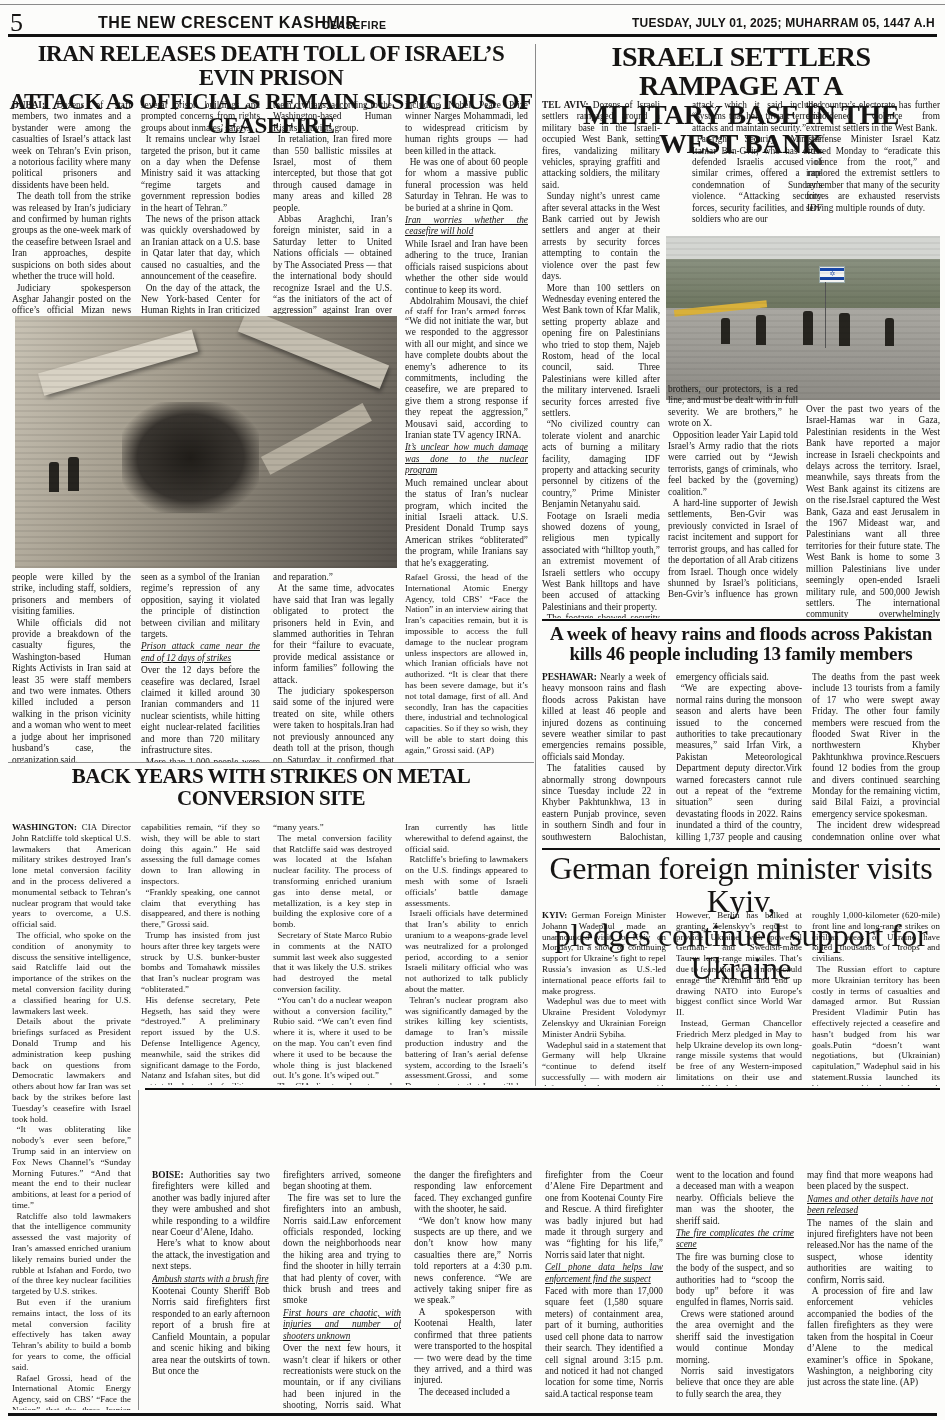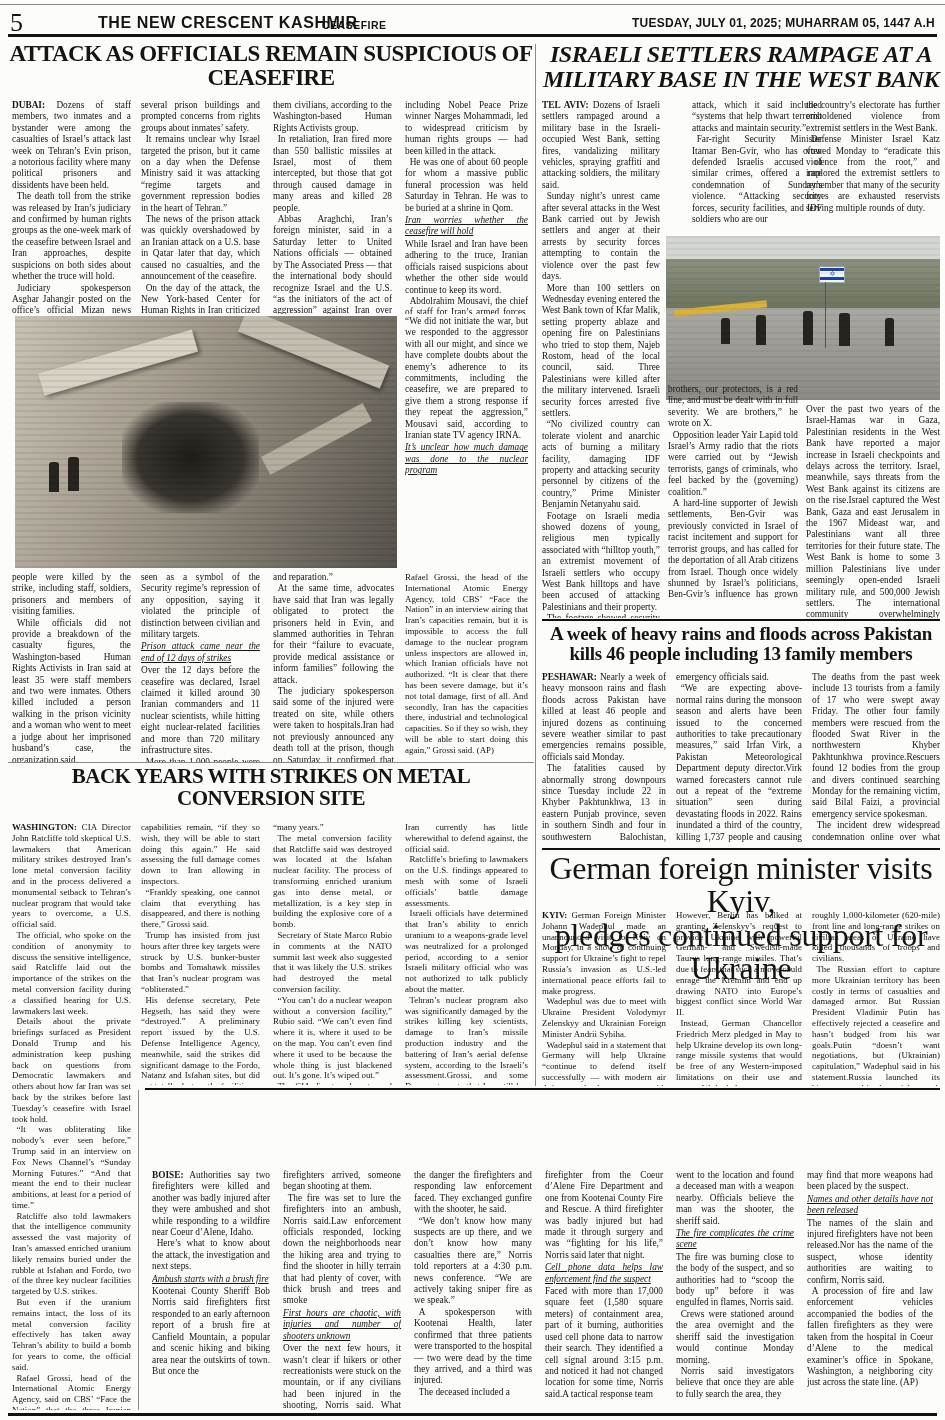--- a/index.html
+++ b/index.html
@@ -31,20 +31,21 @@
 <div class="page">
 
   <div class="hair" style="left:0;top:4px;width:945px;height:1px;"></div>
   <div class="abs pgnum" style="left:10px;top:8px;">5</div>
   <div class="abs masthead" style="left:98px;top:14px;">THE NEW CRESCENT KASHMIR</div>
   <div class="abs city" style="left:322px;top:19px;">CEASEFIRE</div>
   <div class="abs dateline-top" style="right:10px;top:16px;">TUESDAY, JULY 01, 2025; MUHARRAM 05, 1447 A.H</div>
   <div class="rule" style="left:8px;top:34px;width:929px;height:3px;"></div>
 
   <div class="hl" style="left:8px;top:42px;width:526px;font-size:23px;">
+    <div>IRAN RELEASES DEATH TOLL OF ISRAEL’S EVIN PRISON</div>
     <div>ATTACK AS OFFICIALS REMAIN SUSPICIOUS OF CEASEFIRE</div>
   </div>
 
   <div class="col" style="left:12px;top:100px;width:119px;height:214px;">
     <span class="dl">DUBAI:</span>
     <span class="t">Dozens of staff members, two inmates and a bystander were among the casualties of Israel’s attack last week on Tehran’s Evin prison, a notorious facility where many political prisoners and dissidents have been held.
  The death toll from the strike was released by Iran’s judiciary and confirmed by human rights groups as the one-week mark of the ceasefire between Israel and Iran approaches, despite suspicions on both sides about whether the truce will hold.
  Judiciary spokesperson Asghar Jahangir posted on the office’s official Mizan news agency website that at least 71</span>
   </div>
   <div class="col" style="left:141px;top:100px;width:119px;height:214px;">
@@ -72,45 +73,46 @@
     <div class="abs" style="left:58%;top:8%;width:40%;height:10%;background:#c4beb0;transform:rotate(22deg);box-shadow:2px 3px 4px rgba(0,0,0,.4);"></div>
     <div class="abs" style="left:64%;top:45%;width:30%;height:8%;background:#b5ae9f;transform:rotate(-28deg);"></div>
     <div class="sil" style="left:9%;top:58%;width:10px;height:30px;"></div>
     <div class="sil" style="left:14%;top:56%;width:11px;height:34px;"></div>
     <div class="abs" style="inset:0;background:repeating-linear-gradient(0deg,rgba(0,0,0,.07) 0 2px,rgba(255,255,255,0) 2px 6px);"></div>
   </div>
 
   <div class="col" style="left:405px;top:316px;width:123px;height:254px;">
     <span class="t">“We did not initiate the war, but we responded to the aggressor with all our might, and since we have complete doubts about the enemy’s adherence to its commitments, including the ceasefire, we are prepared to give them a strong response if they repeat the aggression,” Mousavi said, according to Iranian state TV agency IRNA.</span>
     <span class="sub">It’s unclear how much damage was done to the nuclear program</span>
+    <span class="t">Much remained unclear about the status of Iran’s nuclear program, which incited the initial Israeli attack. U.S. President Donald Trump says American strikes “obliterated” the program, while Iranians say that he’s exaggerating.</span>
   </div>
 
   <div class="col" style="left:12px;top:572px;width:119px;height:190px;">
     <span class="t">people were killed by the strike, including staff, soldiers, prisoners and members of visiting families.
  While officials did not provide a breakdown of the casualty figures, the Washington-based Human Rights Activists in Iran said at least 35 were staff members and two were inmates. Others killed included a person walking in the prison vicinity and a woman who went to meet a judge about her imprisoned husband’s case, the organization said.
  The June 23 attack, the day before the ceasefire between Israel and Iran took hold, hit</span>
   </div>
   <div class="col" style="left:141px;top:572px;width:119px;height:190px;">
-    <span class="t">seen as a symbol of the Security regime’s repression of any opposition, saying it violated the principle of distinction between civilian and military targets.</span>
+    <span class="t">seen as a symbol of the Iranian regime’s repression of any opposition, saying it violated the principle of distinction between civilian and military targets.</span>
     <span class="sub">Prison attack came near the end of 12 days of strikes</span>
     <span class="t">Over the 12 days before the ceasefire was declared, Israel claimed it killed around 30 Iranian commanders and 11 nuclear scientists, while hitting eight nuclear-related facilities and more than 720 military infrastructure sites.
  More than 1,000 people were killed, including at least 417 of</span>
   </div>
   <div class="col" style="left:273px;top:572px;width:121px;height:190px;">
     <span class="t">and reparation.”
  At the same time, advocates have said that Iran was legally obligated to protect the prisoners held in Evin, and slammed authorities in Tehran for their “failure to evacuate, provide medical assistance or inform families” following the attack.
  The judiciary spokesperson said some of the injured were treated on site, while others were taken to hospitals.Iran had not previously announced any death toll at the prison, though on Saturday, it confirmed that top prosecutor Ali Ghanaatkar — whose prosecution of dissidents,</span>
   </div>
   <div class="col tight" style="left:405px;top:572px;width:123px;height:190px;">
     <span class="t">Rafael Grossi, the head of the International Atomic Energy Agency, told CBS’ “Face the Nation” in an interview airing that Iran’s capacities remain, but it is impossible to access the full damage to the nuclear program unless inspectors are allowed in, which Iranian officials have not authorized. “It is clear that there has been severe damage, but it’s not total damage, first of all. And secondly, Iran has the capacities there, industrial and technological capacities. So if they so wish, they will be able to start doing this again,” Grossi said. (AP)</span>
   </div>
 
   <div class="hair" style="left:535px;top:44px;width:1px;height:1042px;"></div>
 
-  <div class="hl" style="left:542px;top:42px;width:398px;font-size:24px;font-style:italic;">
+  <div class="hl" style="left:542px;top:42px;width:398px;font-size:28px;">
     <div>ISRAELI SETTLERS RAMPAGE AT A</div>
     <div>MILITARY BASE IN THE WEST BANK</div>
   </div>
 
   <div class="col" style="left:542px;top:100px;width:118px;height:518px;">
     <span class="dl">TEL AVIV:</span>
     <span class="t">Dozens of Israeli settlers rampaged around a military base in the Israeli-occupied West Bank, setting fires, vandalizing military vehicles, spraying graffiti and attacking soldiers, the military said.
  Sunday night’s unrest came after several attacks in the West Bank carried out by Jewish settlers and anger at their arrests by security forces attempting to contain the violence over the past few days.
  More than 100 settlers on Wednesday evening entered the West Bank town of Kfar Malik, setting property ablaze and opening fire on Palestinians who tried to stop them, Najeb Rostom, head of the local council, said. Three Palestinians were killed after the military intervened. Israeli security forces arrested five settlers.
  “No civilized country can tolerate violent and anarchic acts of burning a military facility, damaging IDF property and attacking security personnel by citizens of the country,” Prime Minister Benjamin Netanyahu said.

